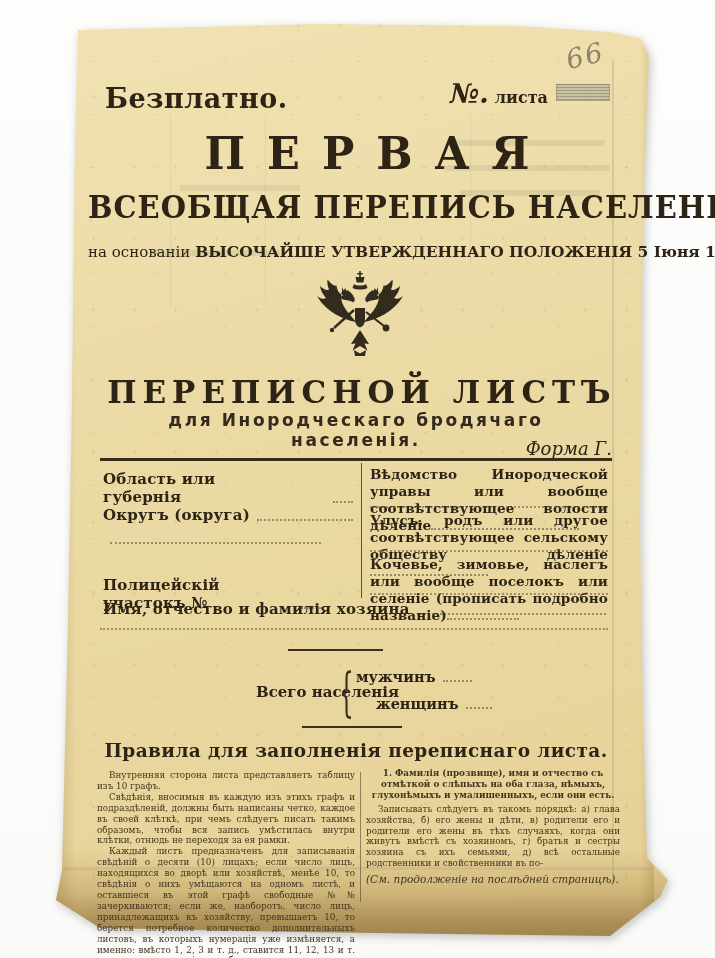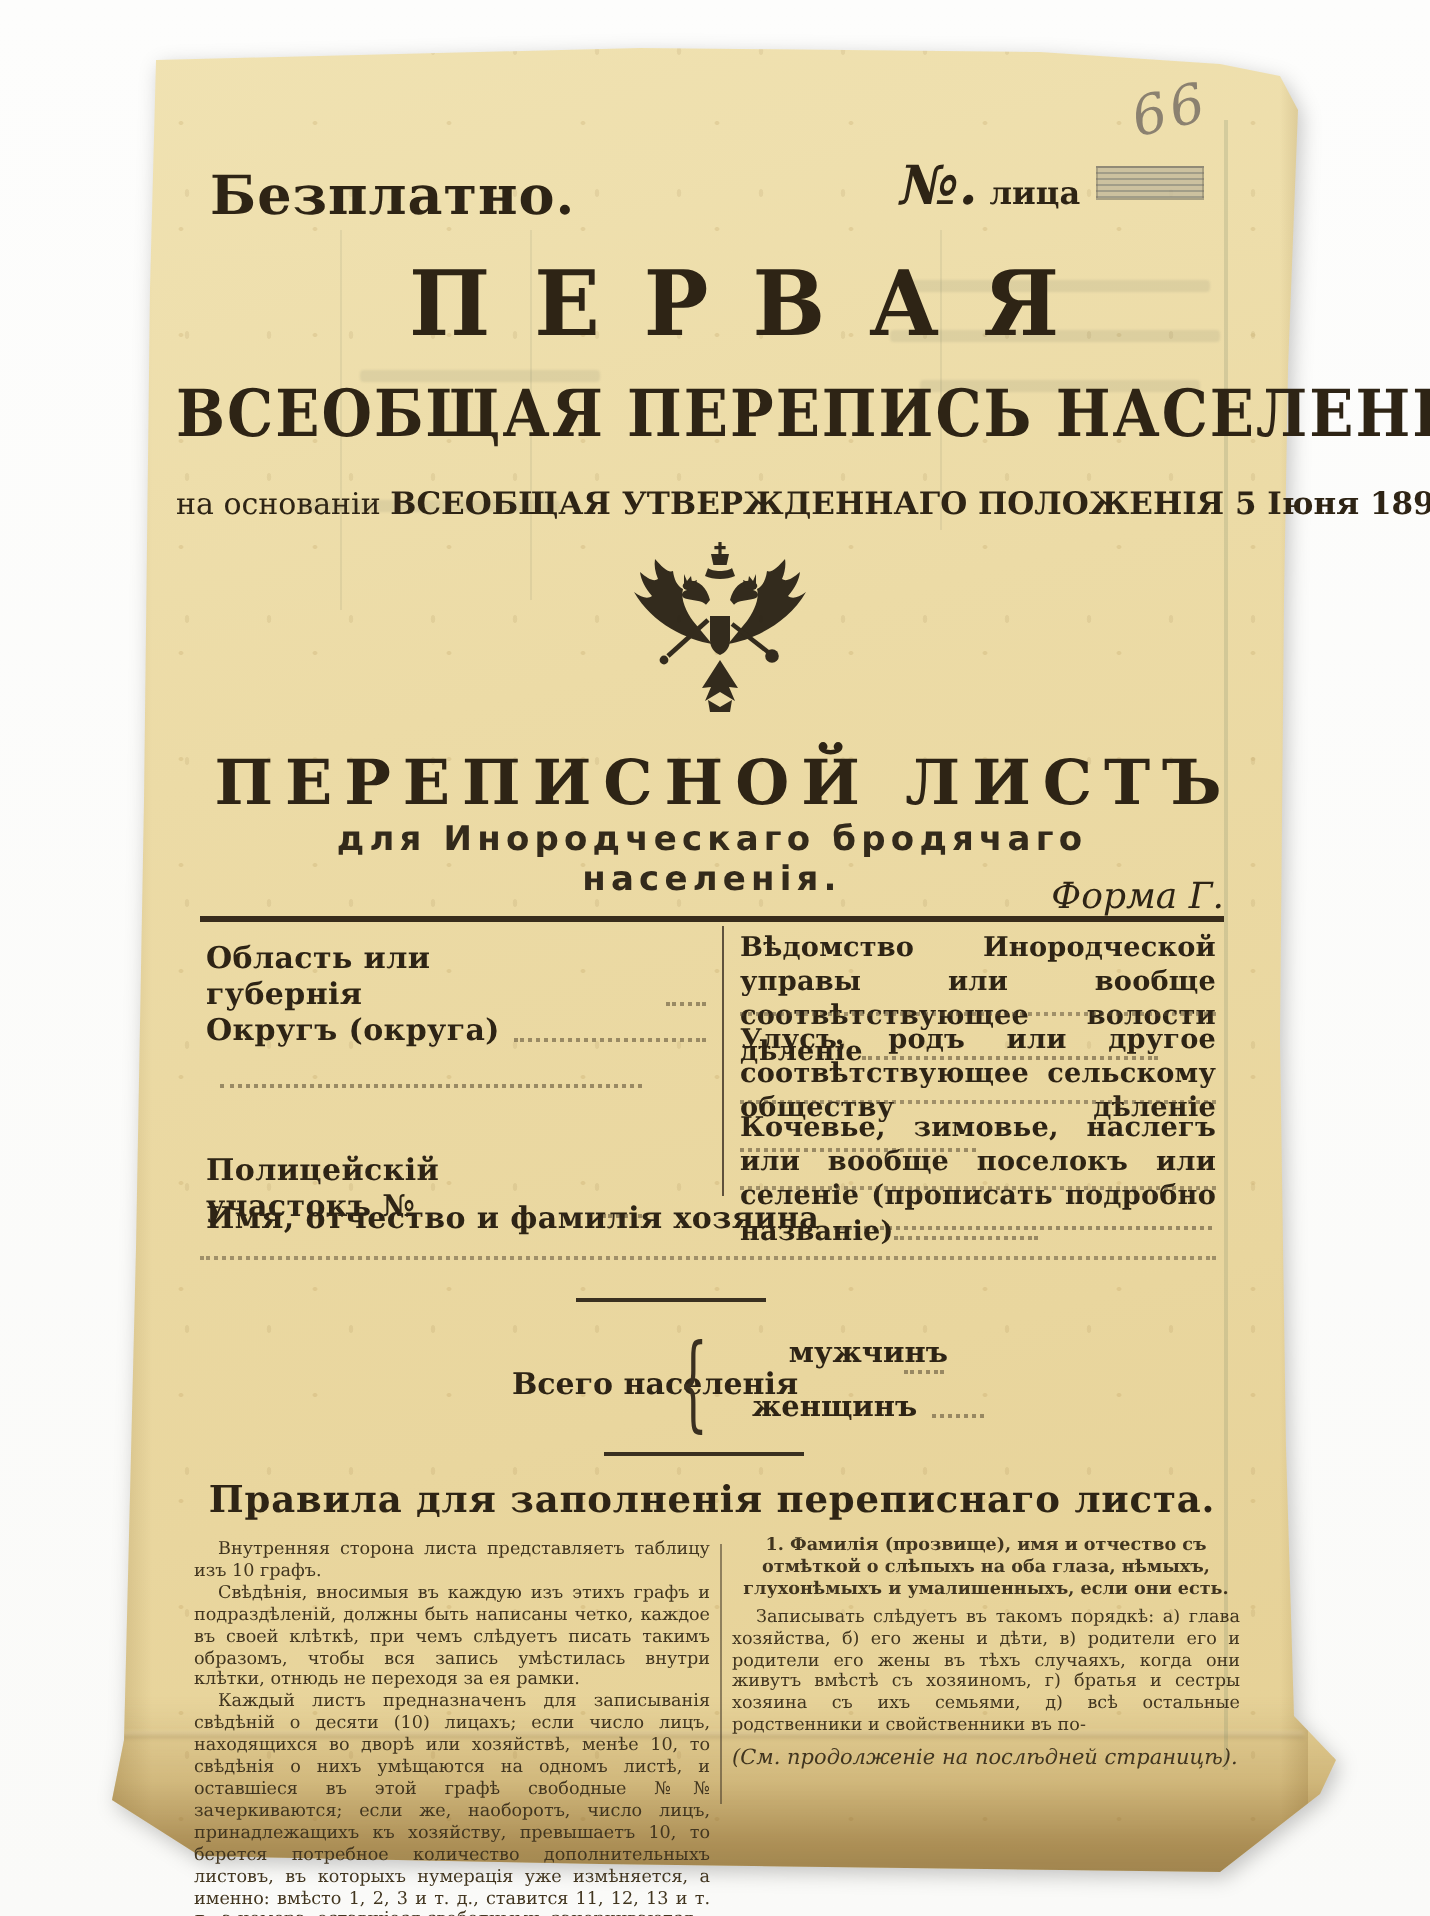--- a/index.html
+++ b/index.html
@@ -86,27 +86,27 @@
   <div class="bleed-row abs" style="left:445px;top:165px;width:165px;"></div>
   <div class="bleed-row abs" style="left:460px;top:190px;width:140px;"></div>
   <div class="bleed-row abs" style="left:180px;top:185px;width:120px;"></div>
   <div class="bleed-row abs" style="left:150px;top:250px;width:130px;"></div>
   <div class="bleed-line abs" style="left:612px;top:60px;height:825px;"></div>
 
   <div class="content">
 
     <div class="abs free-label" style="left:105px;top:83px;">Безплатно.</div>
     <div class="abs" style="left:450px;top:78px;white-space:nowrap;">
-      <span class="no-sign">№.</span><span class="no-of">лица</span><span class="hatch"></span>
+      <span class="no-sign">№.</span><span class="no-of">листа</span><span class="hatch"></span>
     </div>
     <div class="abs pencil" style="left:566px;top:40px;">66</div>
 
     <div class="abs t1">ПЕРВАЯ</div>
     <div class="abs t2">ВСЕОБЩАЯ ПЕРЕПИСЬ НАСЕЛЕНІЯ</div>
-    <div class="abs t3"><span>на основаніи </span><b>ВСЕОБЩАЯ УТВЕРЖДЕННАГО ПОЛОЖЕНІЯ</b><b> 5 Іюня 1895 года.</b></div>
+    <div class="abs t3"><span>на основаніи </span><b>ВЫСОЧАЙШЕ УТВЕРЖДЕННАГО ПОЛОЖЕНІЯ</b><b> 5 Іюня 1895 года.</b></div>
 
     <svg class="abs eagle" viewBox="0 0 100 104">
       <g fill="#241d12" stroke="#241d12">
         <path d="M49.2 1h1.6v2h2v1.6h-2v2.4h-1.6V4.6h-2V3h2z" stroke-width="0"></path>
         <path d="M45.5 7h9l-1.2 5.5h-6.6z" stroke-width="0"></path>
         <path d="M44 14c2 2 10 2 12 0l1.5 4c-4 2-11 2-15 0z" stroke-width="0"></path>
 
         <path d="M45 30c-2-8-8-11-12-9-2.5 1-2 3.5.5 4-3 .8-3.5 3.5-.5 4.4 3 .9 8 .6 10 3z" stroke-width="0"></path>
         <path d="M32 17l1.5 3.5 2-2.5.5 3 2.5-1-1 4-5.5.5z" stroke-width="0"></path>
 
@@ -165,21 +165,21 @@
     </div>
     <div class="abs dotline" style="left:370px;top:549px;width:238px;"></div>
     <div class="abs rfield" style="left:370px;top:556px;width:238px;">
       <span>Кочевье, зимовье, наслегъ или вообще поселокъ или селеніе (прописать подробно названіе)</span><span class="rleader" style="width:72px;"></span>
     </div>
     <div class="abs dotline" style="left:370px;top:592px;width:238px;"></div>
 
     <div class="abs rule-short" style="left:288px;top:649px;width:95px;"></div>
     <div class="abs total-label" style="left:256px;top:683px;">Всего населенія</div>
     <div class="abs brace" style="left:330px;top:662px;">{</div>
-    <div class="abs total-row" style="left:356px;top:668px;flex-direction:column;">
+    <div class="abs total-row" style="left:356px;top:668px;">
       <span>мужчинъ</span>
         <span class="leader"></span>
     </div>
     <div class="abs total-row" style="left:376px;top:695px;">
       <span>женщинъ</span>
         <span class="leader"></span>
     </div>
     <div class="abs rule-short" style="left:302px;top:726px;width:100px;"></div>
 
     <div class="abs rules-h">Правила для заполненія переписнаго листа.</div>

